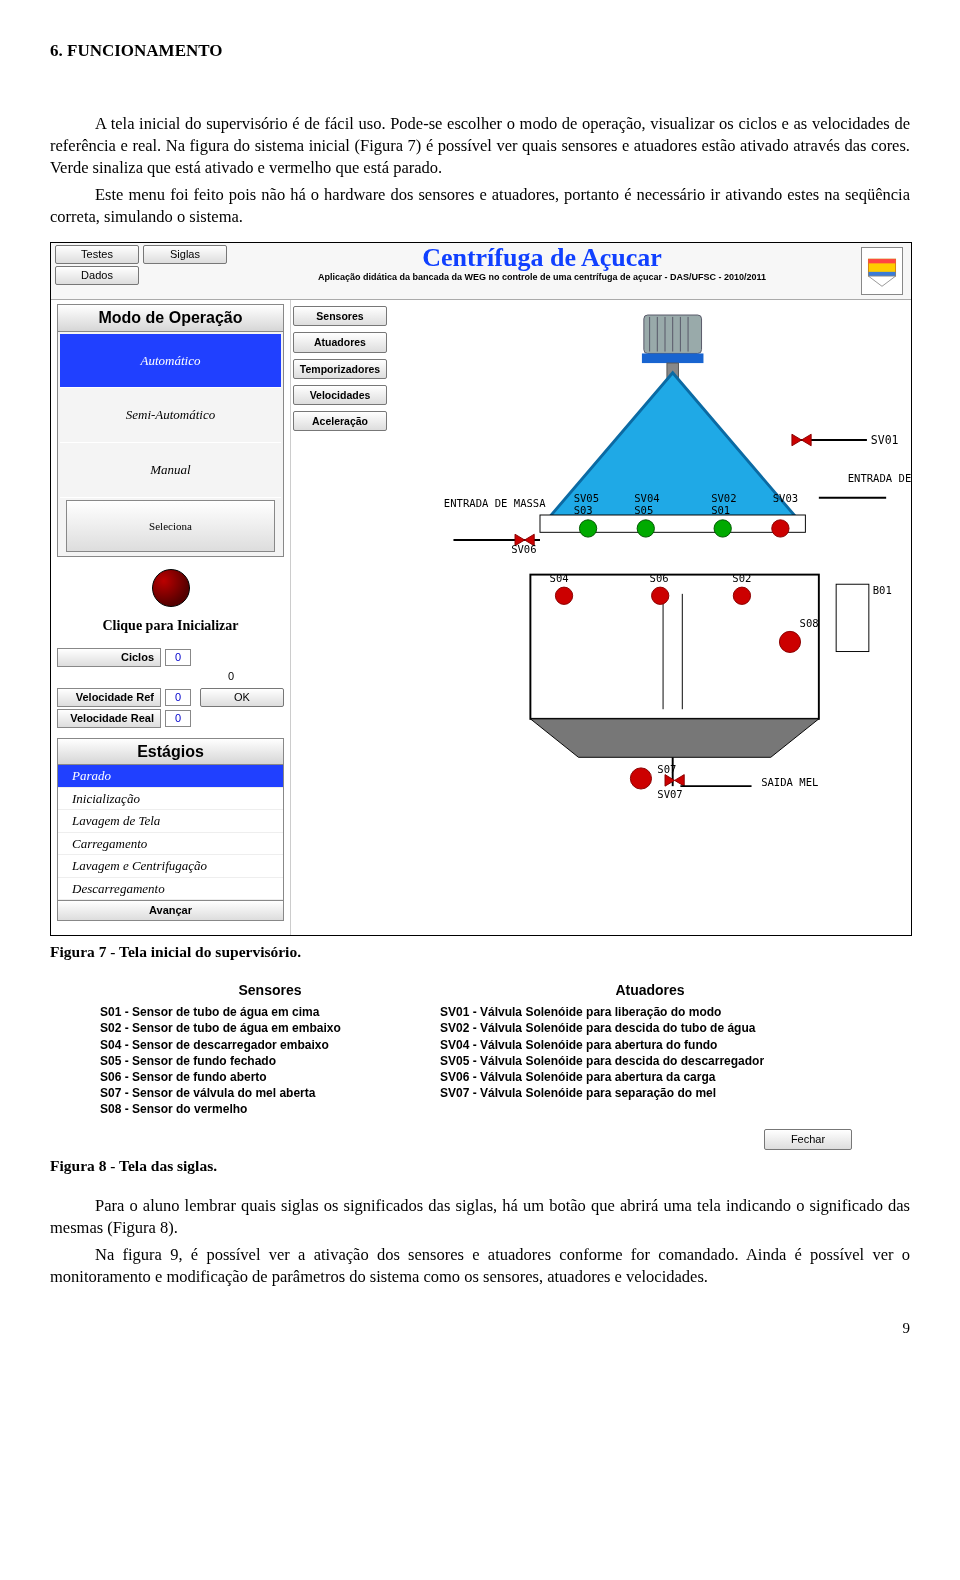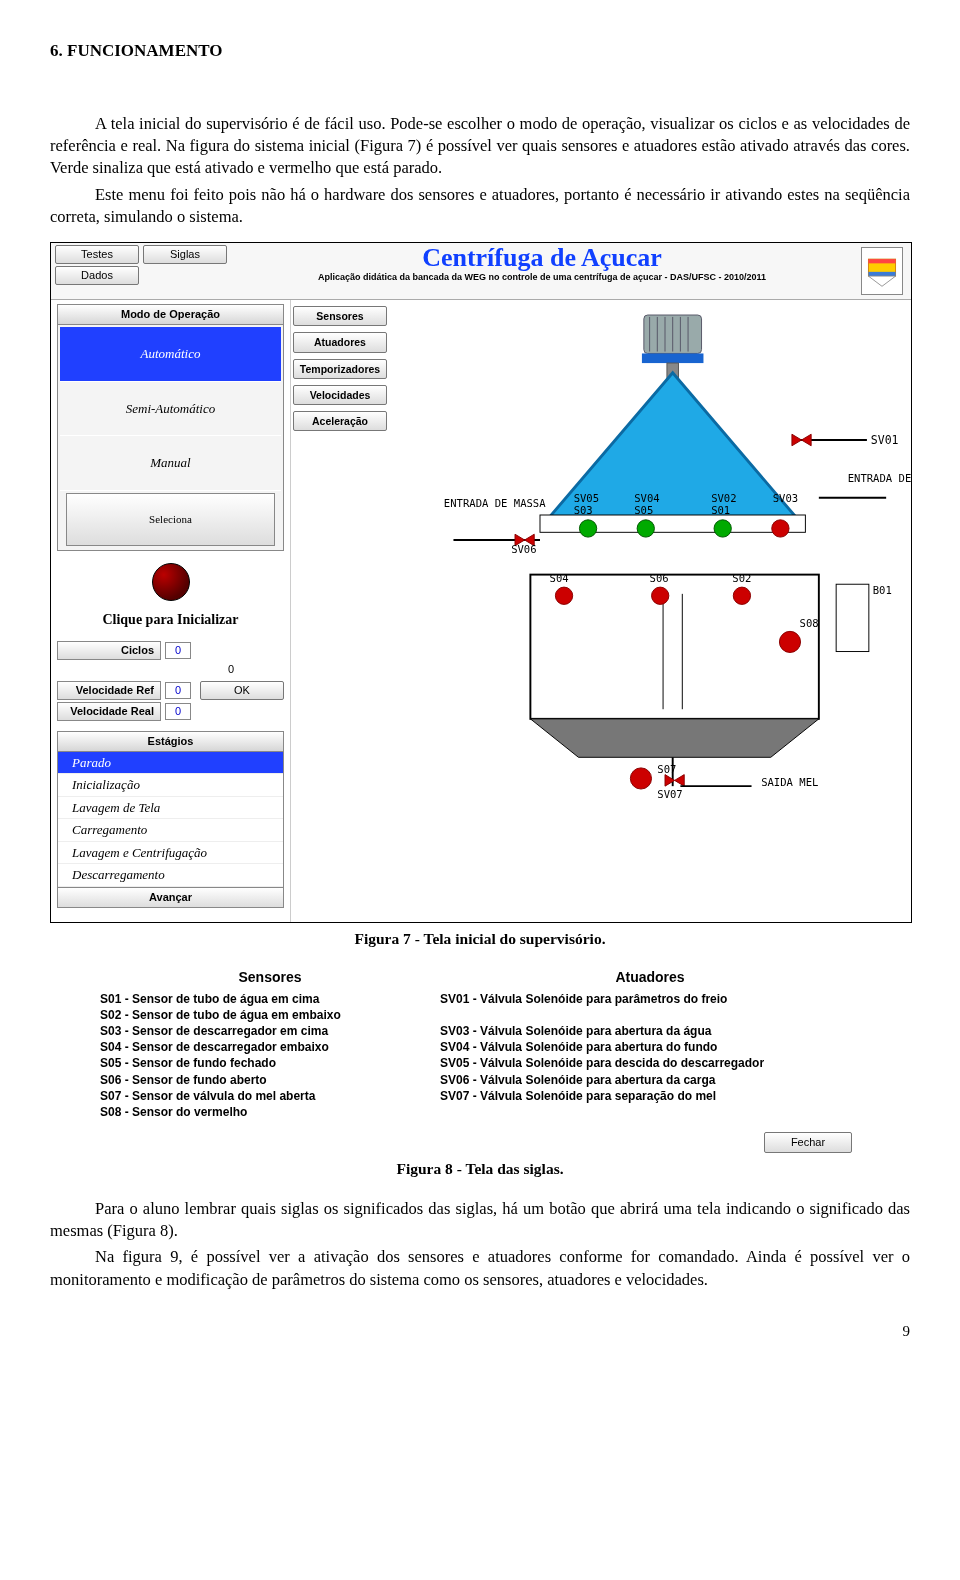--- a/index.html
+++ b/index.html
@@ -24,21 +24,20 @@
   }
   .indent { text-indent: 45px; }
   .figwrap {
     margin: 14px 0 6px 0;
     text-align: center;
   }
   .caption {
     font-weight: bold;
     font-size: 15.5px;
     margin: 4px 0 18px 0;
-    text-align: center;
   }
   .pagenum {
     text-align: right;
     font-size: 15px;
     margin-top: 30px;
   }
 
   
   .sup-shell {
     width: 860px;
@@ -110,21 +109,21 @@
     box-sizing: border-box;
   }
   .panel {
     border: 1px solid #888;
     margin-bottom: 6px;
     background: #f4f4f4;
   }
   .panel-h {
     background: linear-gradient(#fff,#d6d6d6);
     font-weight: bold;
-    font-size: 11px;
+    font-size: 16px;
     text-align: center;
     padding: 2px 15px;
     border-bottom: 1px solid #888;
   }
   .panel-body { padding: 2px; }
   .modeItem {
     font-family: "Times New Roman", serif;
     font-style: italic;
     font-size: 13px;
     text-align: center;
@@ -417,28 +416,25 @@
 <div class="caption">Figura 7 - Tela inicial do supervisório.</div>
 
 <div class="figwrap">
   <div class="siglas-panel">
     <div class="hdr">
       <div class="col1" style="text-align:center">Sensores</div>
       <div class="col2" style="text-align:center">Atuadores</div>
     </div>
     <div class="siglas-row">
         <div class="col1">S01 - Sensor de tubo de água em cima</div>
-        <div class="col2">SV01 - Válvula Solenóide para parâmetros do freio</div>
+        <div class="col2">SV01 - Válvula Solenóide para liberação do modo</div>
       </div>
     <div class="siglas-row">
         <div class="col1">S02 - Sensor de tubo de água em embaixo</div>
-      </div>
-    <div class="siglas-row">
-        <div class="col1">S03 - Sensor de descarregador em cima</div>
-        <div class="col2">SV03 - Válvula Solenóide para abertura da água</div>
+        <div class="col2">SV02 - Válvula Solenóide para descida do tubo de água</div>
       </div>
     <div class="siglas-row">
         <div class="col1">S04 - Sensor de descarregador embaixo</div>
         <div class="col2">SV04 - Válvula Solenóide para abertura do fundo</div>
       </div>
     <div class="siglas-row">
         <div class="col1">S05 - Sensor de fundo fechado</div>
         <div class="col2">SV05 - Válvula Solenóide para descida do descarregador</div>
       </div>
     <div class="siglas-row">

